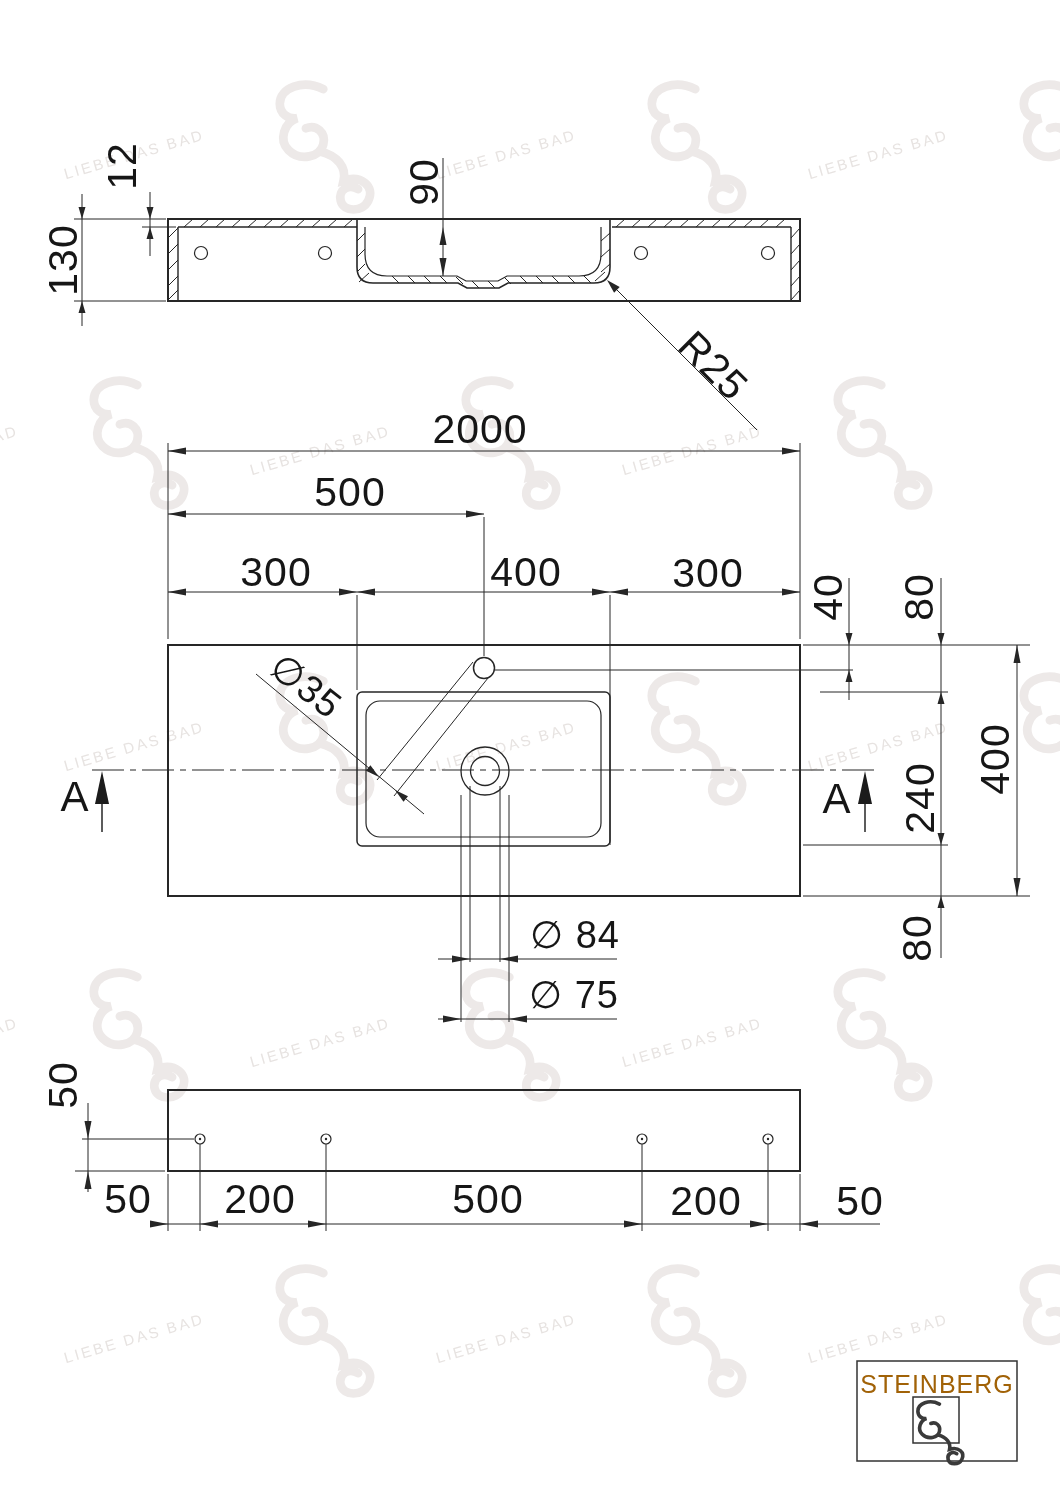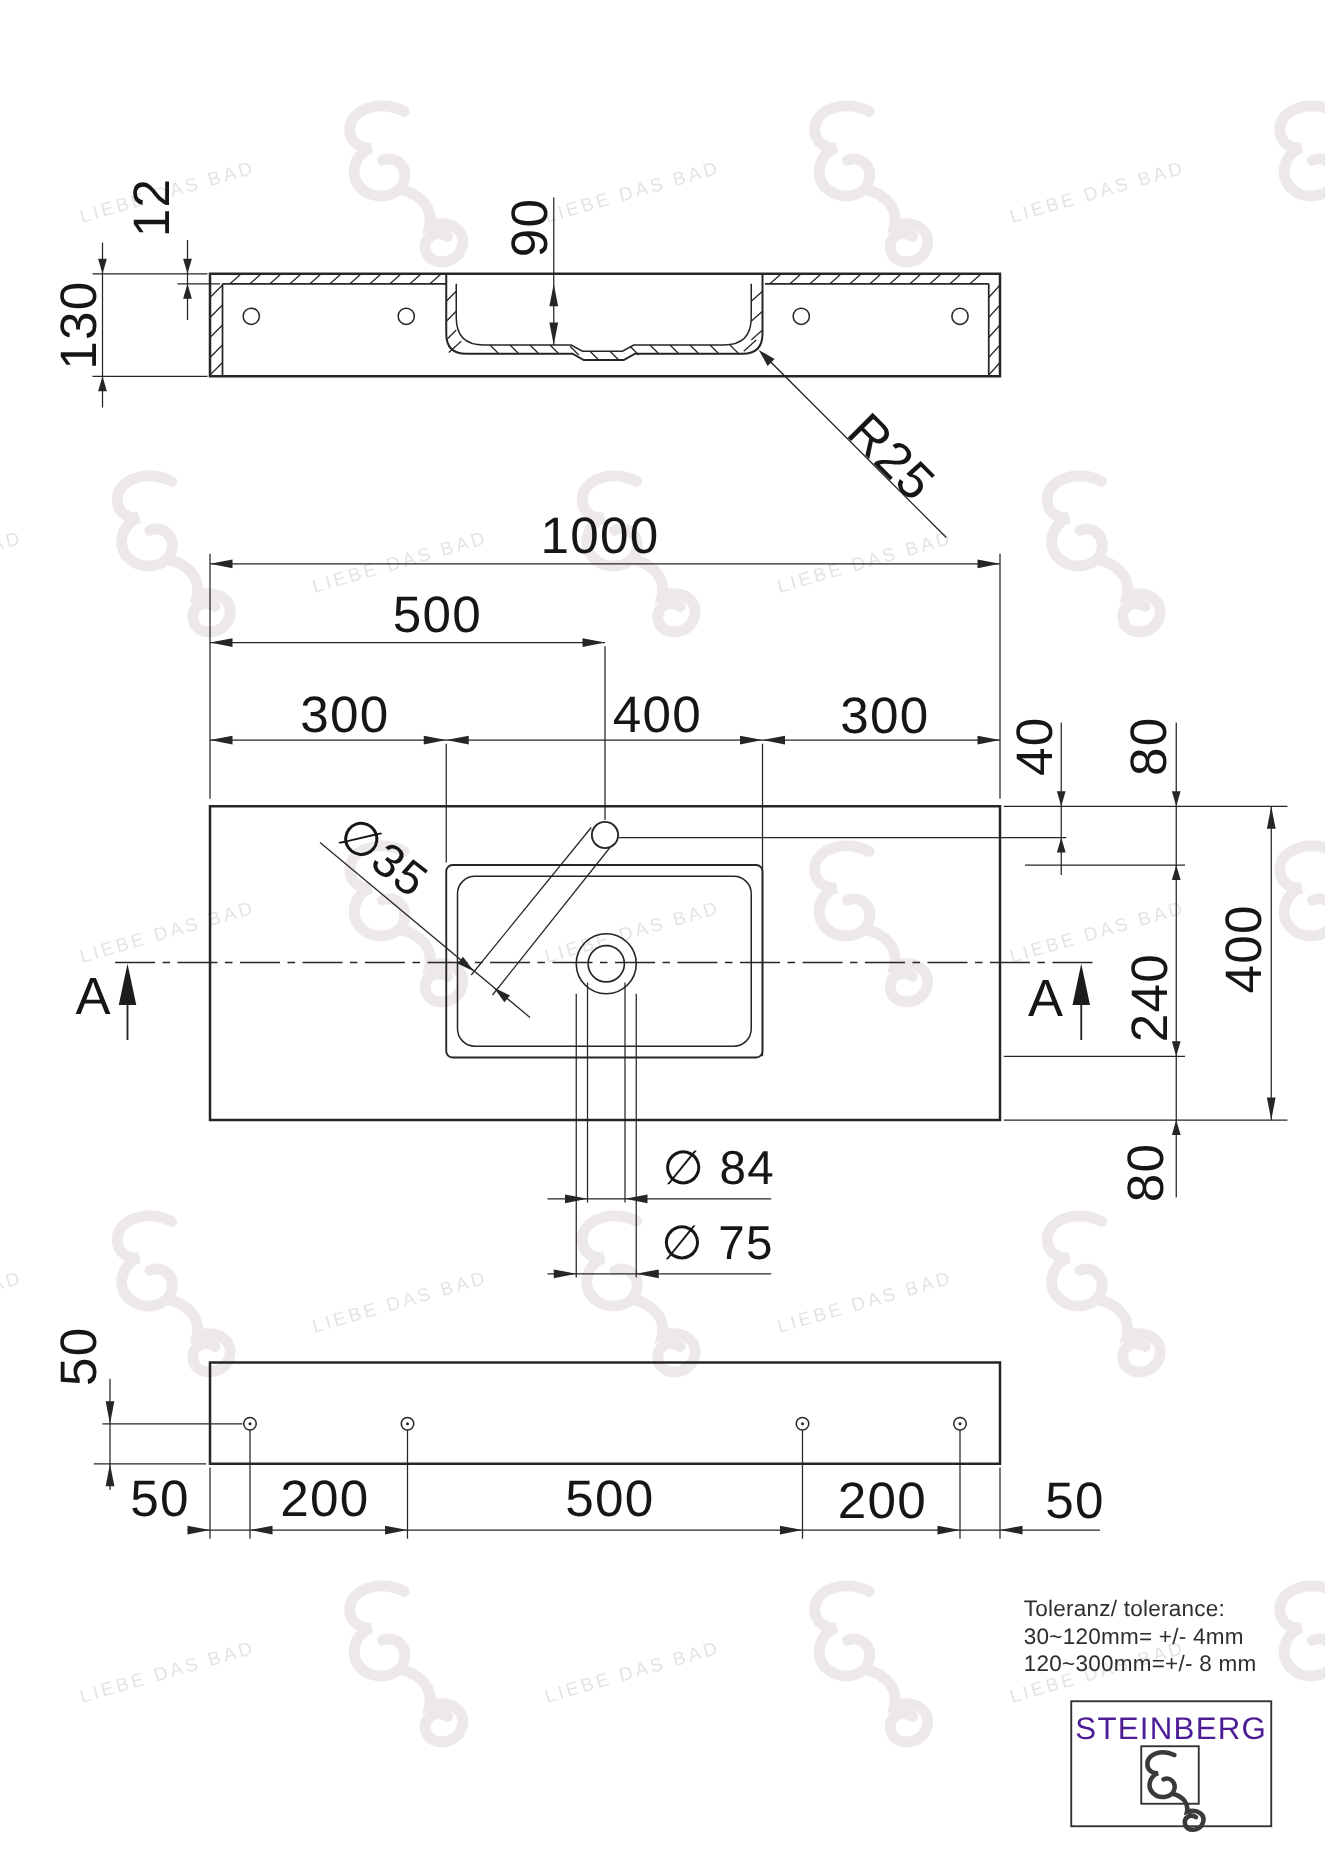--- a/index.html
+++ b/index.html
@@ -9,21 +9,21 @@
        font-size:41px;letter-spacing:1px;color:#161616;line-height:1;}
   .rot{transform:translate(-50%,-50%) rotate(-90deg);}
   .rot45{transform:translate(-50%,-50%) rotate(45deg);}
   .rot38{transform:translate(-50%,-50%) rotate(38deg);}
   .title{font-size:41px;letter-spacing:2px;}
   .marker{font-size:42px;font-weight:400;}
   .dia{font-size:38px;}
   .tolerance{position:absolute;left:819px;top:1276px;font-size:18px;line-height:22px;
              color:#2e2e2e;letter-spacing:0.2px;}
   .tolerance span{display:block;}
-  .brand{font-size:25px;letter-spacing:1px;color:#4c1d95;}
+  .brand{font-size:25px;letter-spacing:1px;color:#a16207;}
   .wm-text{position:absolute;transform:translate(-50%,-50%) rotate(-16deg);
            font-size:15px;letter-spacing:2.5px;color:#e7e3e1;white-space:nowrap;}
   svg{position:absolute;left:0;top:0;}
   .ln{stroke:#262626;fill:none;}
 </style>
 </head>
 <body>
 
 <div id="sheet">
 
@@ -232,21 +232,21 @@
       <use href="#wm-mark" transform="translate(915,1399) scale(0.72)" stroke="#3a3a3a" stroke-width="5"></use>
     </g>
   </svg>
 
 
   <span class="lbl rot" style="left:122px;top:166px">12</span>
   <span class="lbl rot" style="left:63px;top:260px">130</span>
   <span class="lbl rot" style="left:424px;top:182px">90</span>
   <span class="lbl rot45" style="left:713px;top:366px">R25</span>
 
-  <span class="lbl" style="left:480px;top:429px">1000</span>
+  <span class="lbl" style="left:480px;top:429px">2000</span>
   <span class="lbl" style="left:350px;top:492px">500</span>
   <span class="lbl" style="left:276px;top:572px">300</span>
   <span class="lbl" style="left:526px;top:572px">400</span>
   <span class="lbl" style="left:708px;top:573px">300</span>
   <span class="lbl rot38 dia" style="left:306px;top:686px">∅35</span>
   <span class="lbl rot" style="left:828px;top:597px">40</span>
   <span class="lbl rot" style="left:919px;top:597px">80</span>
   <span class="lbl rot" style="left:920px;top:798px">240</span>
   <span class="lbl rot" style="left:995px;top:759px">400</span>
   <span class="lbl rot" style="left:917px;top:938px">80</span>
@@ -255,20 +255,15 @@
   <span class="lbl dia" style="left:575px;top:935px">∅ 84</span>
   <span class="lbl dia" style="left:574px;top:995px">∅ 75</span>
 
   <span class="lbl rot" style="left:63px;top:1085px">50</span>
   <span class="lbl" style="left:128px;top:1199px">50</span>
   <span class="lbl" style="left:260px;top:1199px">200</span>
   <span class="lbl" style="left:488px;top:1199px">500</span>
   <span class="lbl" style="left:706px;top:1201px">200</span>
   <span class="lbl" style="left:860px;top:1201px">50</span>
 
-  <div class="tolerance">
-    <span>Toleranz/ tolerance:</span>
-    <span>30~120mm= +/- 4mm</span>
-    <span>120~300mm=+/- 8 mm</span>
-  </div>
 
   <span class="lbl brand" style="left:937px;top:1384px">STEINBERG</span>
 </div>
 
 </body></html>

